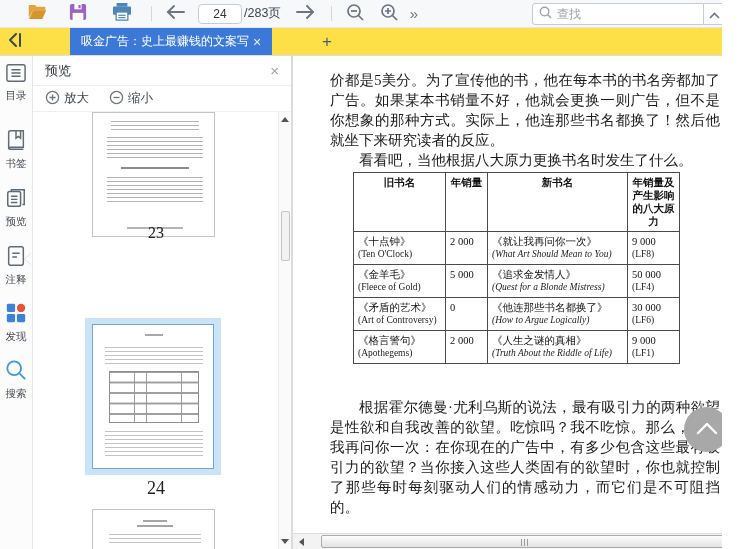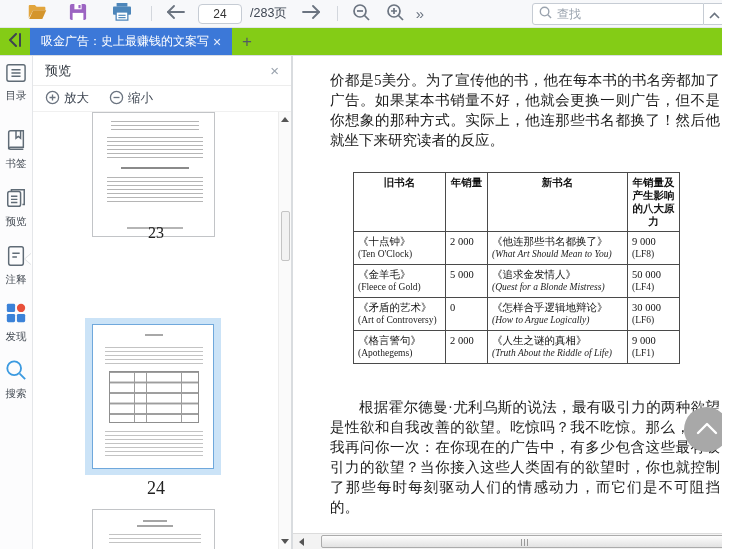--- a/index.html
+++ b/index.html
@@ -6,35 +6,35 @@
   html,body { width:750px; height:549px; overflow:hidden; font-family:"Liberation Sans",sans-serif; }
   .window { position:relative; width:722px; height:549px; background:#fff; overflow:hidden; }
 
   
   .toolbar { position:absolute; left:0; top:0; width:750px; height:28px; background:#f7f8fa;
              border-bottom:1px solid #e3e6ea; display:flex; align-items:center; }
   .tb-btn { display:flex; align-items:center; justify-content:center; width:30px; height:24px; cursor:pointer; }
   .sep { width:1px; height:15px; background:#d3d7dd; margin:0 8px; }
   .page-box { width:44px; height:20px; border:1px solid #c6ccd4; border-radius:4px; background:#fff;
               font-size:12px; text-align:center; color:#333; outline:none; font-family:"Liberation Sans",sans-serif; }
-  .page-total { font-size:12.5px; color:#3e4652; margin:0 10px 0 8px; white-space:nowrap; }
+  .page-total { font-size:12.5px; color:#3e4652; margin:0 10px 0 2px; white-space:nowrap; }
   .more-btn { font-size:15px; color:#6b7480; margin:0 6px; cursor:pointer; }
   .searchwrap { position:absolute; left:532px; top:3px; display:flex; align-items:center; }
   .searchbox { width:172px; height:22px; background:#fff; border:1px solid #c6ccd4; border-radius:3px 0 0 3px;
                display:flex; align-items:center; padding:0 6px; }
   .searchbox input { border:none; outline:none; width:130px; font-size:12px; color:#737373; margin-left:5px;
                      font-family:"Liberation Sans",sans-serif; background:transparent; }
   .searchbox input::placeholder { color:#9aa3ae; }
   .find-btn { width:22px; height:22px; background:#fff; border:1px solid #c6ccd4; border-left:none;
               display:flex; align-items:center; justify-content:center; cursor:pointer; }
   .find-btn:last-child { border-radius:0 3px 3px 0; }
 
   
-  .tabbar { position:absolute; left:0; top:28px; width:750px; height:28px; background:#84cc16;
-            border-bottom:1px solid #dadee3; display:flex; align-items:stretch; }
+  .tabbar { position:absolute; left:0; top:28px; width:750px; height:28px; background:#fde047;
+            border-bottom:1px solid #dadee3; display:flex; align-items:stretch;gap:40px; }
   .collapse-btn { width:30px; display:flex; align-items:center; justify-content:center; cursor:pointer; }
   .tab { width:202px; background:#3c78d8; color:#fff; display:flex; align-items:center;
          padding:0 6px 0 11px; cursor:pointer; }
   .tab-title { font-size:12px; white-space:nowrap; overflow:hidden; width:170px; }
   .tab-close { font-size:14px; color:#e8eefc; margin-left:2px; cursor:pointer; line-height:1; }
   .newtab { font-size:17px; color:#525a64; display:flex; align-items:center; justify-content:center;
             width:30px; cursor:pointer; }
 
   
   .iconstrip { position:absolute; left:0; top:56px; width:33px; height:493px; background:#fcfcfd;
@@ -351,20 +351,21 @@
       <div class="tri-up"></div>
       <div class="pv-thumb"></div>
       <div class="tri-down"></div>
     </div>
   </div>
 
   <div class="main">
     <div class="doc">
       <div class="p-block" style="top:14px;">
         <div>价都是5美分。为了宣传他的书，他在每本书的书名旁都加了广告。如果某本书销量不好，他就会更换一则广告，但不是你想象的那种方式。实际上，他连那些书名都换了！然后他就坐下来研究读者的反应。</div>
+        <div class="indent">看看吧，当他根据八大原力更换书名时发生了什么。</div>
       </div>
 
       <table class="booktable">
         <colgroup>
             <col class="c1">
             <col class="c2">
             <col class="c3">
             <col class="c4">
           </colgroup>
         <thead>
@@ -376,21 +377,21 @@
           </tr>
         </thead>
         <tbody>
           <tr>
             <td>
                 <div>《十点钟》</div>
                 <div class="cell-en">(Ten O'Clock)</div>
               </td>
             <td class="num-cell">2 000</td>
             <td>
-                <div>《他连那些书名都换了》</div>
+                <div>《就让我再问你一次》</div>
                 <div class="cell-en italic">(What Art Should Mean to You)</div>
               </td>
             <td class="num-cell">
                 <div>9 000</div>
                 <div class="cell-en">(LF8)</div>
               </td>
           </tr>
           <tr>
             <td>
                 <div>《金羊毛》</div>
@@ -406,21 +407,21 @@
                 <div class="cell-en">(LF4)</div>
               </td>
           </tr>
           <tr>
             <td>
                 <div>《矛盾的艺术》</div>
                 <div class="cell-en">(Art of Controversy)</div>
               </td>
             <td class="num-cell">0</td>
             <td>
-                <div>《怎样合乎逻辑地辩论》</div>
+                <div>《他连那些书名都换了》</div>
                 <div class="cell-en italic">(How to Argue Logically)</div>
               </td>
             <td class="num-cell">
                 <div>30 000</div>
                 <div class="cell-en">(LF6)</div>
               </td>
           </tr>
           <tr>
             <td>
                 <div>《格言警句》</div>

